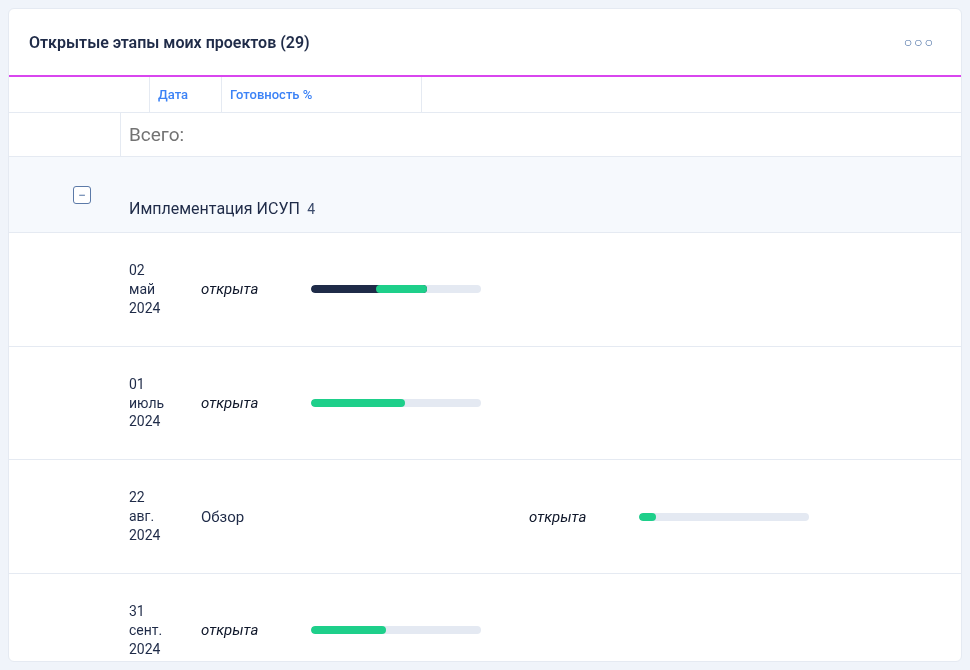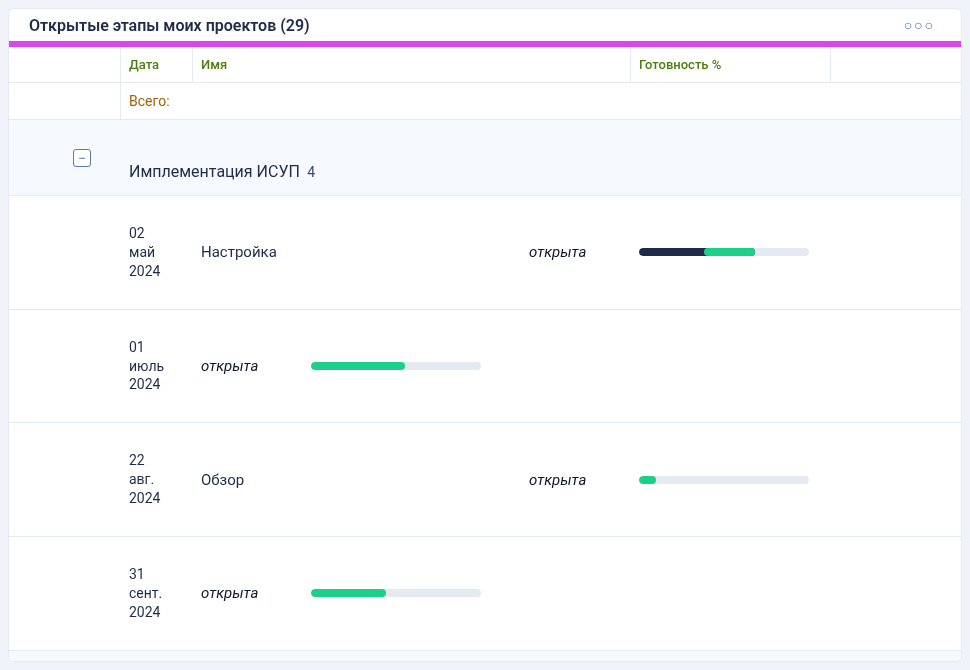--- a/index.html
+++ b/index.html
@@ -16,57 +16,58 @@
       border: 1px solid #e5eaf2;
       border-radius: 6px;
       width: 100%;
       height: 100%;
       overflow: hidden;
     }
     .panel-header {
       display: flex;
       justify-content: space-between;
       align-items: center;
-      padding: 4px 20px;
-      border-bottom: 6px solid #d946ef;
+      padding: 21px 20px;
+      border-bottom: 2px solid #d946ef;
     }
     .panel-title {
       font-size: 16px;
       font-weight: 600;
       color: #1f2b48;
     }
     .more-btn {
       color: #4a6fa5;
       font-size: 14px;
       letter-spacing: 2px;
       cursor: pointer;
       padding: 4px 6px;
     }
     .table-header {
       display: flex;
       border-bottom: 1px solid #e5eaf2;
       font-size: 13px;
-      color: #4d7c0f;
+      color: #3b82f6;
       font-weight: 500;
+      padding-left: 29px;
     }
     .col-toggle { width: 112px; flex-shrink: 0; }
     .col-date   { width: 72px;  flex-shrink: 0; padding: 10px 8px; border-right: 1px solid #e5eaf2; }
     .col-name   { flex: 1;      padding: 10px 8px; border-right: 1px solid #e5eaf2; }
     .col-status { width: 110px; flex-shrink: 0; padding: 10px 8px; border-right: 1px solid #e5eaf2; }
     .col-ready  { width: 200px; flex-shrink: 0; padding: 10px 8px; border-right: 1px solid #e5eaf2; }
     .col-tail   { width: 130px; flex-shrink: 0; padding: 10px 8px; }
     .table-header .col-date,
     .table-header .col-toggle { border-right: 1px solid #e5eaf2; }
     .table-header .col-toggle { padding: 10px 8px; }
 
     .totals-row {
       display: flex;
       border-bottom: 1px solid #e5eaf2;
-      font-size: 14px;
-      color: #a16207;
+      font-size: 19px;
+      color: #737373;
     }
     .totals-row .col-toggle { border-right: 1px solid #e5eaf2; padding: 10px 8px; }
     .totals-row .col-date   { border-right: none; }
     .totals-row .rest       { flex: 1; padding: 10px 8px; }
 
     .group-row {
       display: flex;
       align-items: center;
       background: #f6f9fd;
       border-bottom: 1px solid #e5eaf2;
@@ -162,21 +163,20 @@
 
 <div class="panel">
   <div class="panel-header">
     <div class="panel-title">Открытые этапы моих проектов (29)</div>
     <div class="more-btn">○○○</div>
   </div>
 
   <div class="table-header">
     <div class="col-toggle"></div>
     <div class="col-date">Дата</div>
-    <div class="col-name">Имя</div>
     <div class="col-ready">Готовность %</div>
     <div class="col-tail"></div>
   </div>
 
   <div class="totals-row">
     <div class="col-toggle"></div>
     <div class="col-date">Всего:</div>
     <div class="rest"></div>
   </div>
 
@@ -187,21 +187,20 @@
         </div>
         <div class="group-title"><span>Имплементация ИСУП</span><span class="group-count"> 4</span></div>
       </div>
       <div class="data-row">
         <div class="col-toggle"></div>
         <div class="col-date">
           <div>02</div>
           <div>май</div>
           <div>2024</div>
         </div>
-        <div class="col-name">Настройка</div>
         <div class="col-status">открыта</div>
         <div class="col-ready">
           <div class="progress">
             <div class="seg seg-dark" style="left: 0%; width: 68%;"></div>
             <div class="seg seg-green" style="left: 38%; width: 30%;"></div>
           </div>
         </div>
         <div class="col-tail"></div>
       </div>
       <div class="data-row">

